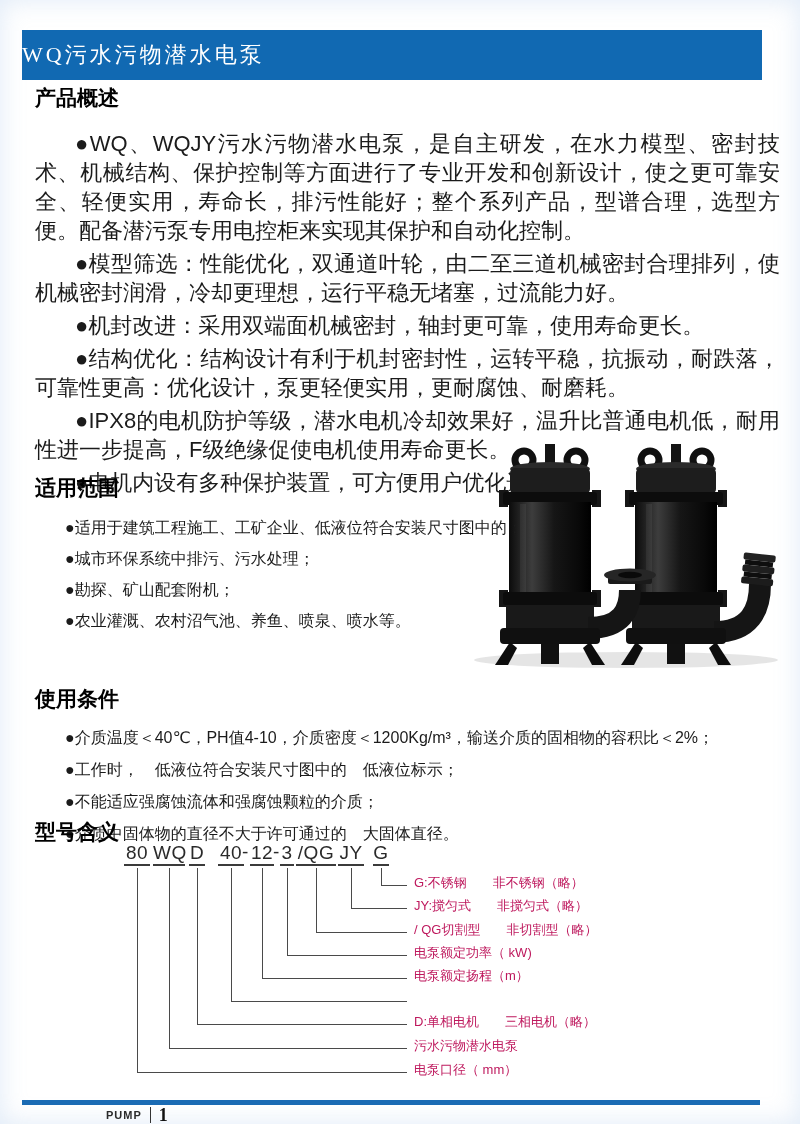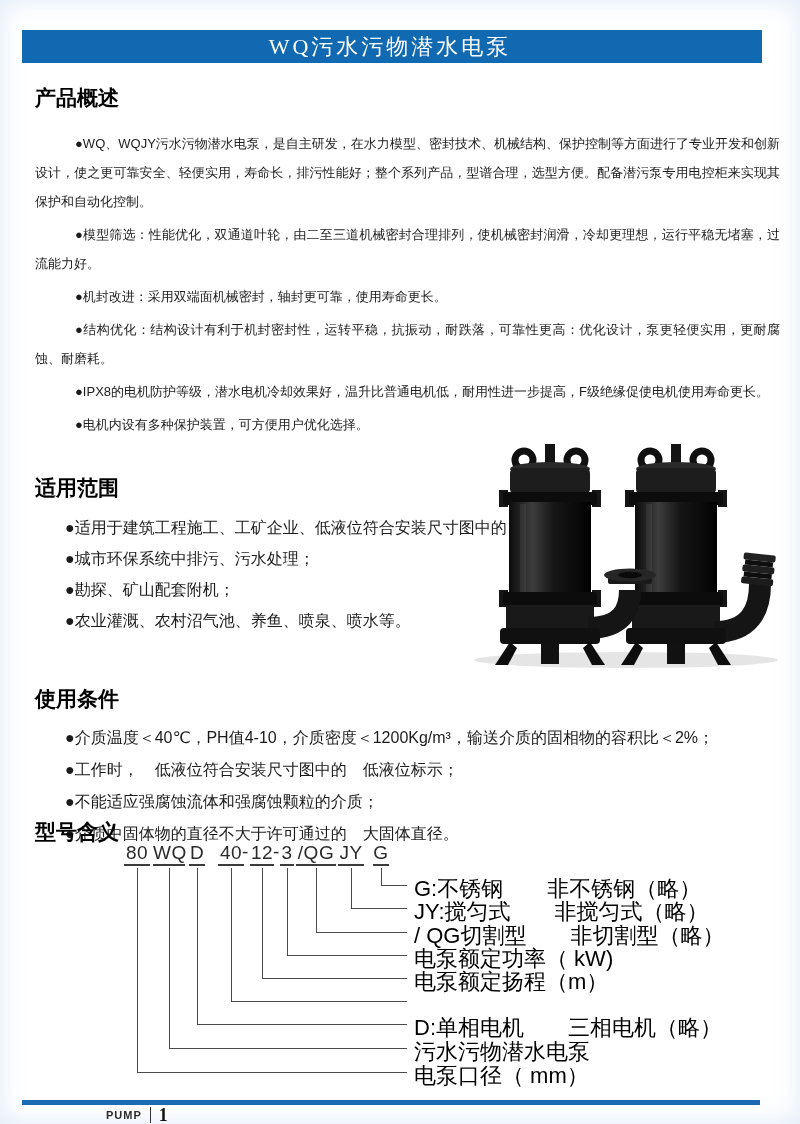--- a/index.html
+++ b/index.html
@@ -3,51 +3,51 @@
 <meta charset="utf-8">
 <style>
   html,body{margin:0;padding:0;background:#fff;}
   .page{
     position:relative;width:800px;height:1124px;overflow:hidden;background:#fff;
     font-family:"Liberation Sans","DejaVu Sans",sans-serif;color:#1b1b1b;
     box-shadow:inset 0 0 26px rgba(140,180,225,0.28);
   }
   
   .banner{
-    position:absolute;left:22px;top:30px;width:740px;height:33px;background:#1169b2;
-    display:flex;align-items:center;justify-content:center;padding-right:4px;box-sizing:border-box;
+    position:absolute;left:22px;top:30px;width:740px;height:50px;background:#1169b2;
+    display:flex;align-items:center;justify-content:flex-start;padding-right:4px;box-sizing:border-box;
   }
   .banner-title{
     font-family:"Liberation Serif","DejaVu Serif",serif;font-size:22px;color:#ffffff;letter-spacing:3px;
   }
   
   .sec-heading{font-size:21px;font-weight:bold;color:#000;margin:0;}
   
   .sec-overview{position:absolute;left:35px;top:84px;width:745px;}
   .sec-overview .sec-heading{margin-bottom:17px;}
-  .sec-overview p{margin:0 0 4px 0;font-size:13px;line-height:29px;text-align:justify;text-indent:40px;}
+  .sec-overview p{margin:0 0 4px 0;font-size:22px;line-height:29px;text-align:justify;text-indent:40px;}
   
   .sec-application{position:absolute;left:35px;top:474px;width:560px;}
   .sec-application .sec-heading{margin-bottom:11px;}
   .blist div{font-size:16px;line-height:29px;padding-left:30px;white-space:nowrap;}
   .sec-application .blist div{margin-bottom:2px;}
   
   .sec-conditions{position:absolute;left:35px;top:641px;width:745px;margin-top:44px;}
   .sec-conditions .sec-heading{margin-bottom:10px;}
   .sec-conditions .blist div{margin-bottom:3px;white-space:normal;}
   
   .sec-model{position:absolute;left:35px;top:818px;width:745px;}
   .model-diagram{position:absolute;left:1px;top:842px;width:780px;height:252px;}
   .seg{
     position:absolute;top:0;height:22px;border-bottom:2px solid #3b3b3b;text-align:center;
     font-size:19px;color:#2a2a2a;letter-spacing:0.5px;
   }
   .dash{position:absolute;top:-1px;font-size:19px;color:#2a2a2a;}
   .conn{position:absolute;border-left:1.6px solid #4a4a4a;border-bottom:1.6px solid #4a4a4a;}
-  .mlabel{position:absolute;left:413px;font-size:22px;color:#000000;white-space:nowrap;}
+  .mlabel{position:absolute;left:413px;font-size:13px;color:#be185d;white-space:nowrap;}
   
   .pumps{position:absolute;left:458px;top:442px;width:335px;height:228px;}
   
   .footer-line{position:absolute;left:22px;top:1100px;width:738px;height:5px;background:#1a6bb4;}
   .footer-text{position:absolute;left:70px;top:1106px;display:flex;align-items:center;gap:8px;height:18px;padding-left:36px;}
   .footer-brand{font-size:11px;font-weight:bold;letter-spacing:1px;color:#2b2b2b;}
   .footer-divider{width:0;height:16px;border-left:1.6px solid #333;}
   .footer-page{font-family:"Liberation Serif","DejaVu Serif",serif;font-size:18px;font-weight:bold;color:#111;}
 </style>
 </head>

